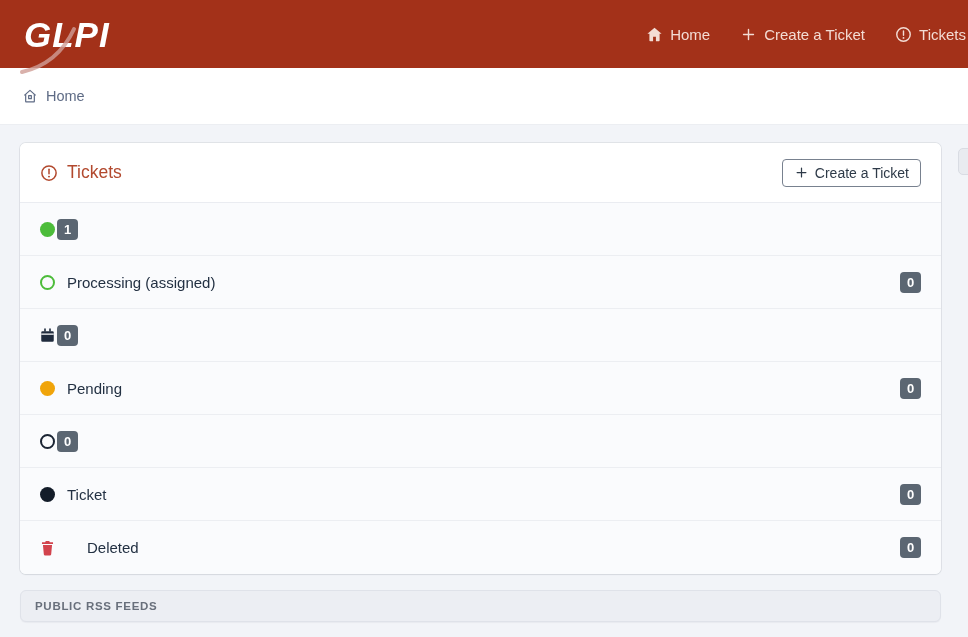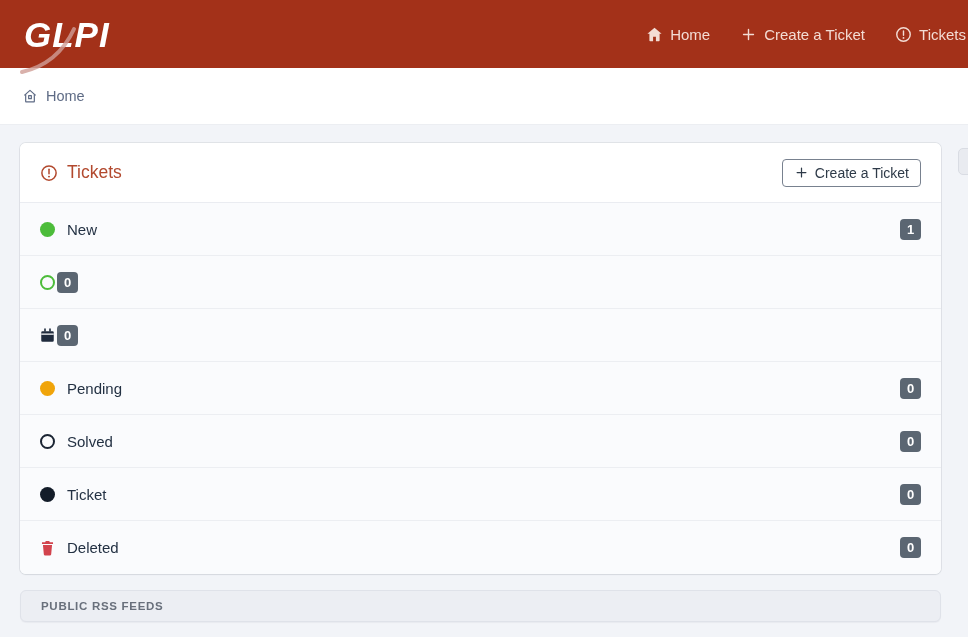--- a/index.html
+++ b/index.html
@@ -22,28 +22,28 @@
   .content { height:512px; padding:18px 0 0 20px; display:flex; }
   .col-main { width:921px; flex:0 0 921px; }
 
   .card { background:#fff; border-radius:6px; overflow:hidden;
           box-shadow:0 0 0 1px rgba(98,105,118,.12), 0 1px 2px rgba(20,30,60,.06); }
   .card-header { height:60px; display:flex; align-items:center; justify-content:space-between; padding:0 20px; border-bottom:1px solid #eaecf1; background:#fff; }
   .card-title { display:flex; align-items:center; gap:9px; font-size:17.5px; font-weight:500; color:var(--title,#b2492e); }
   .btn-outline { display:inline-flex; align-items:center; gap:6px; height:28px; padding:0 11px; background:#fff; border:1px solid #78818f; border-radius:4px; color:#2e3a48; font-size:14px; font-family:inherit; cursor:pointer; }
 
   .trow { display:flex; align-items:center; height:53px; padding:0 20px; background:#fafbfd; border-bottom:1px solid #eceef2; cursor:pointer; }
-  .trow:last-child { border-bottom:none; }
+  .trow:last-child { border-bottom:none;gap:20px; }
   .st-icon { width:17px; display:flex; align-items:center; justify-content:flex-start; }
   .st-dot { width:15px; height:15px; border-radius:50%; display:inline-block; }
   .st-ring { background:transparent !important; border:2.6px solid; width:15px; height:15px; }
   .trow .label { margin-left:10px; font-size:15px; color:#233143; flex:1; }
   .badge { background:var(--badge-bg,#5b6672); color:#fff; font-weight:bold; font-size:13px; border-radius:4px; min-width:21px; height:21px; display:flex; align-items:center; justify-content:center; padding:0 5px; }
 
-  .rss-card { margin-top:16px; height:32px; background:#eceef3; border:1px solid #dfe2e9; border-radius:6px; display:flex; align-items:center; padding:0 20px; box-shadow:0 1px 1px rgba(20,30,60,.04); }
+  .rss-card { margin-top:16px; height:32px; background:#eceef3; border:1px solid #dfe2e9; border-radius:6px; display:flex; align-items:center; padding:0 14px; box-shadow:0 1px 1px rgba(20,30,60,.04); }
   .rss-title { font-size:11.5px; font-weight:bold; color:#686f7b; letter-spacing:.7px; }
 
   .col-side { margin-left:17px; flex:1; }
   .side-card-cut { margin-top:5px; width:44px; height:27px; background:#e9ebf0; border:1px solid #d9dce3; border-radius:5px; }
 </style>
 </head>
 <body>
 
 <header class="topbar">
   <div class="logo">
@@ -117,27 +117,27 @@
               </svg>
           </span>
           <span>Create a Ticket</span>
         </button>
       </div>
       <div class="rows" id="ticket-rows">
           <div class="trow">
             <span class="st-icon">
               <span class="st-dot" style="background:#4cbc3a"></span>
             </span>
-            <span class="label">New</span>
             <span class="badge">1</span>
           </div>
           <div class="trow">
             <span class="st-icon">
               <span class="st-dot st-ring" style="border-color:#4cbc3a"></span>
             </span>
+            <span class="label">Processing (assigned)</span>
             <span class="badge">0</span>
           </div>
           <div class="trow">
             <span class="st-icon">
               <svg width="15" height="15" viewBox="0 0 24 24">
                 <path d="M8 1.8v3M16 1.8v3" stroke="#1f2b3d" stroke-width="2.6" stroke-linecap="round" fill="none"></path>
                 <path d="M4 5.2h16a2 2 0 0 1 2 2v12.6a2 2 0 0 1-2 2H4a2 2 0 0 1-2-2V7.2a2 2 0 0 1 2-2z" fill="#1f2b3d"></path>
                 <rect x="2" y="8.8" width="20" height="2" fill="#fff"></rect>
               </svg>
             </span>
@@ -147,21 +147,20 @@
             <span class="st-icon">
               <span class="st-dot" style="background:#f0a40a"></span>
             </span>
             <span class="label">Pending</span>
             <span class="badge">0</span>
           </div>
           <div class="trow">
             <span class="st-icon">
               <span class="st-dot st-ring" style="border-color:#1a2433"></span>
             </span>
-            <span class="label">Solved</span>
             <span class="badge">0</span>
           </div>
           <div class="trow">
             <span class="st-icon">
               <span class="st-dot" style="background:#131c29"></span>
             </span>
             <span class="label">Ticket</span>
             <span class="badge">0</span>
           </div>
           <div class="trow">

